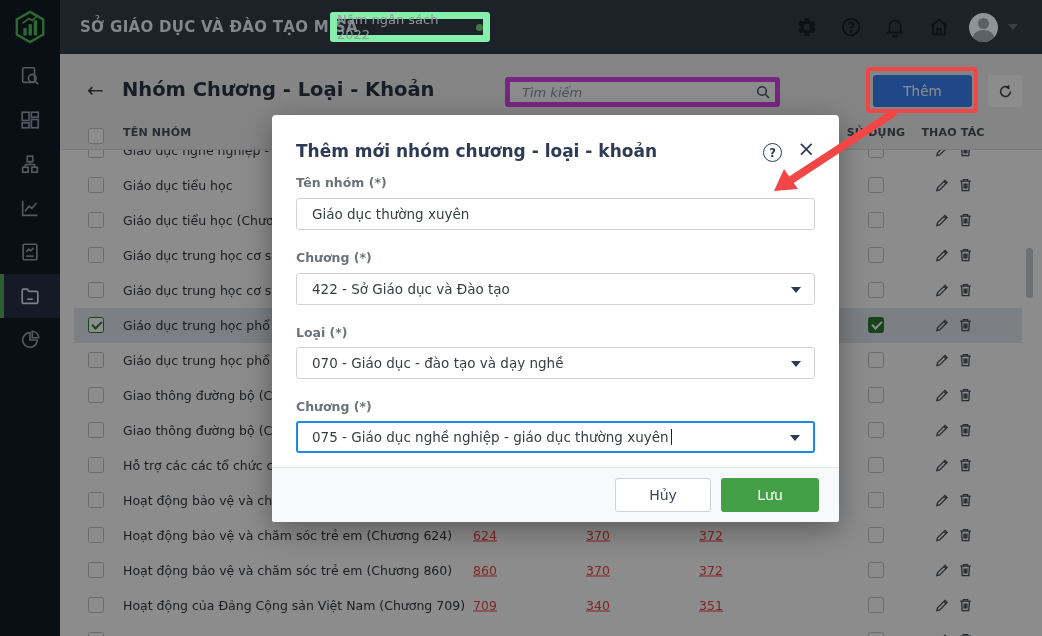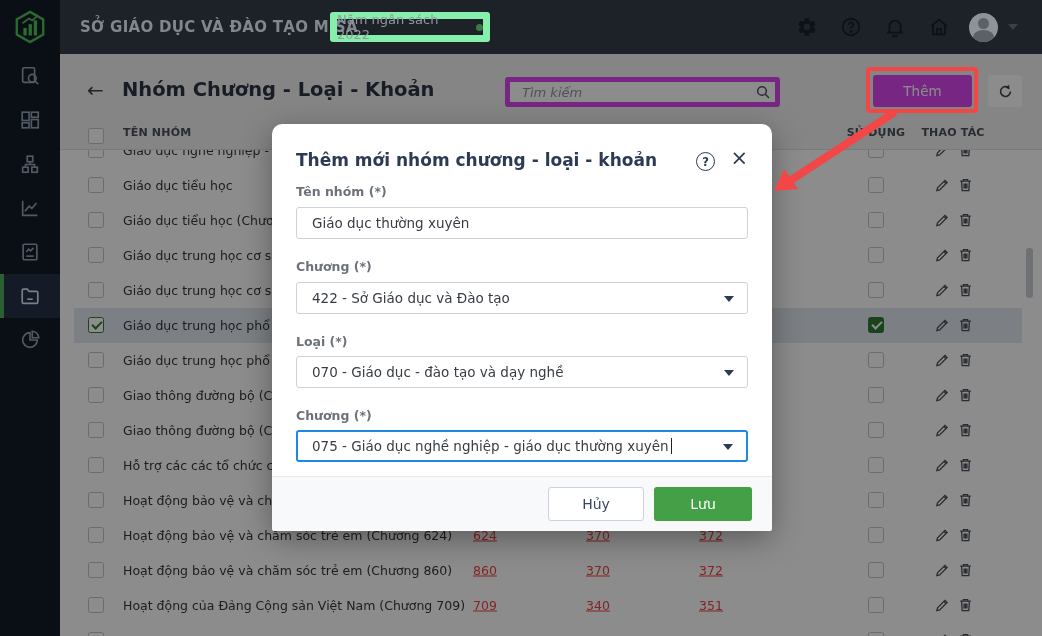--- a/index.html
+++ b/index.html
@@ -27,21 +27,21 @@
   .side-item.active::before { content:""; position:absolute; left:0; top:0; bottom:0; width:4px; background:#2e5e33; }
 
   
   #content { position:absolute; left:60px; top:54px; width:982px; height:582px; background:#f2f3f5; z-index:1; }
   #back-arrow { position:absolute; left:27px; top:26px; font-size:20px; color:#3c4450; cursor:pointer; line-height:1; }
   #page-title { position:absolute; left:62px; top:24px; font-size:19.5px; font-weight:bold; color:#2c3644; }
   #search-box { position:absolute; left:445px; top:23px; width:275px; height:30px; }
   #search-input { width:100%; height:100%; border:5px solid #d946ef; border-radius:3px; background:#fff; font-family:inherit; font-style:italic; font-size:13px; color:#3c4147; padding:0 34px 0 12px; outline:none; }
   #search-input::placeholder { color:#8f959c; font-style:italic; }
   #search-icon { position:absolute; right:9px; top:7px; width:16px; height:16px; color:#4a5058; }
-  #add-btn { position:absolute; left:813px; top:21px; width:99px; height:32px; background:#d946ef; color:#fff; border:none; border-radius:3px; font-family:inherit; font-size:13.5px; cursor:pointer; }
+  #add-btn { position:absolute; left:813px; top:21px; width:99px; height:32px; background:#3b82f6; color:#fff; border:none; border-radius:3px; font-family:inherit; font-size:13.5px; cursor:pointer; }
   #refresh-btn { position:absolute; left:928px; top:21px; width:34px; height:32px; background:#fff; border-radius:3px; display:flex; align-items:center; justify-content:center; color:#3f454d; cursor:pointer; }
   #refresh-btn svg { width:17px; height:17px; }
 
   
   #thead { position:absolute; left:0; top:68px; width:982px; height:28px; border-bottom:1px solid #dcdfe3; }
   .th { position:absolute; top:4px; font-size:11px; font-weight:bold; color:#4a4f57; letter-spacing:.2px; }
   #th-name { left:63px; }
   #th-used { left:816px; transform:translateX(-50%); }
   #th-actions { left:893px; transform:translateX(-50%); }
   .cb { position:absolute; top:50%; transform:translateY(-50%); width:16px; height:16px; border:1.5px solid #bfc4cb; border-radius:2.5px; background:#fff; cursor:pointer; }
@@ -62,21 +62,21 @@
   .act { position:absolute; top:50%; transform:translateY(-50%); width:17px; height:17px; color:#474d55; cursor:pointer; }
   .act svg { width:100%; height:100%; display:block; }
   .act.edit { left:874px; } .act.del { left:897px; }
 
   #scroll-thumb { position:absolute; left:966px; top:194px; width:7px; height:50px; border-radius:3px; background:#c9cdd2; cursor:pointer; }
 
   
   #dim { position:absolute; left:60px; top:54px; width:982px; height:582px; background:rgba(0,0,0,0.45); z-index:40; }
 
   
-  #modal { position:absolute; left:272px; top:115px; width:500px; height:407px; background:#fff; border-radius:10px; box-shadow:0 8px 30px rgba(0,0,0,.35); z-index:60;margin-top:9px; }
+  #modal { position:absolute; left:272px; top:115px; width:567px; height:407px; background:#fff; border-radius:4px; box-shadow:0 8px 30px rgba(0,0,0,.35); z-index:60; }
   #modal-title { position:absolute; left:24px; top:26px; font-size:17px; font-weight:600; color:#2d3a55; }
   #modal-help { position:absolute; right:57px; top:28px; width:19px; height:19px; border:1.7px solid #2d3a55; border-radius:50%; font-size:11.5px; font-weight:bold; color:#2d3a55; display:flex; align-items:center; justify-content:center; cursor:pointer; }
   #modal-close { position:absolute; right:24px; top:24px; font-size:21px; color:#2d3a55; cursor:pointer; line-height:1; }
   .flabel { position:absolute; left:24px; font-size:12.5px; color:#6d727a;font-weight:bold; }
   .fctrl { position:absolute; left:24px; right:24px; height:32px; border:1px solid #cfd3d9; border-radius:3px; background:#fff; display:flex; align-items:center; padding:0 30px 0 15px; font-size:13.5px; color:#383d44; white-space:nowrap; overflow:hidden; }
   .fctrl input { border:none; outline:none; width:100%; font-family:inherit; font-size:13.5px; color:#383d44; background:transparent; }
   .fctrl.select { cursor:pointer; }
   .fctrl.select::after { content:""; position:absolute; right:13px; top:50%; margin-top:-2px; border-left:5px solid transparent; border-right:5px solid transparent; border-top:6px solid #2d3a55; }
   .fctrl.focused { border:2px solid #1e88e5; padding:0 29px 0 14px; }
   .cursor { display:none; width:1px; height:16px; background:#222; margin-left:2px; }

